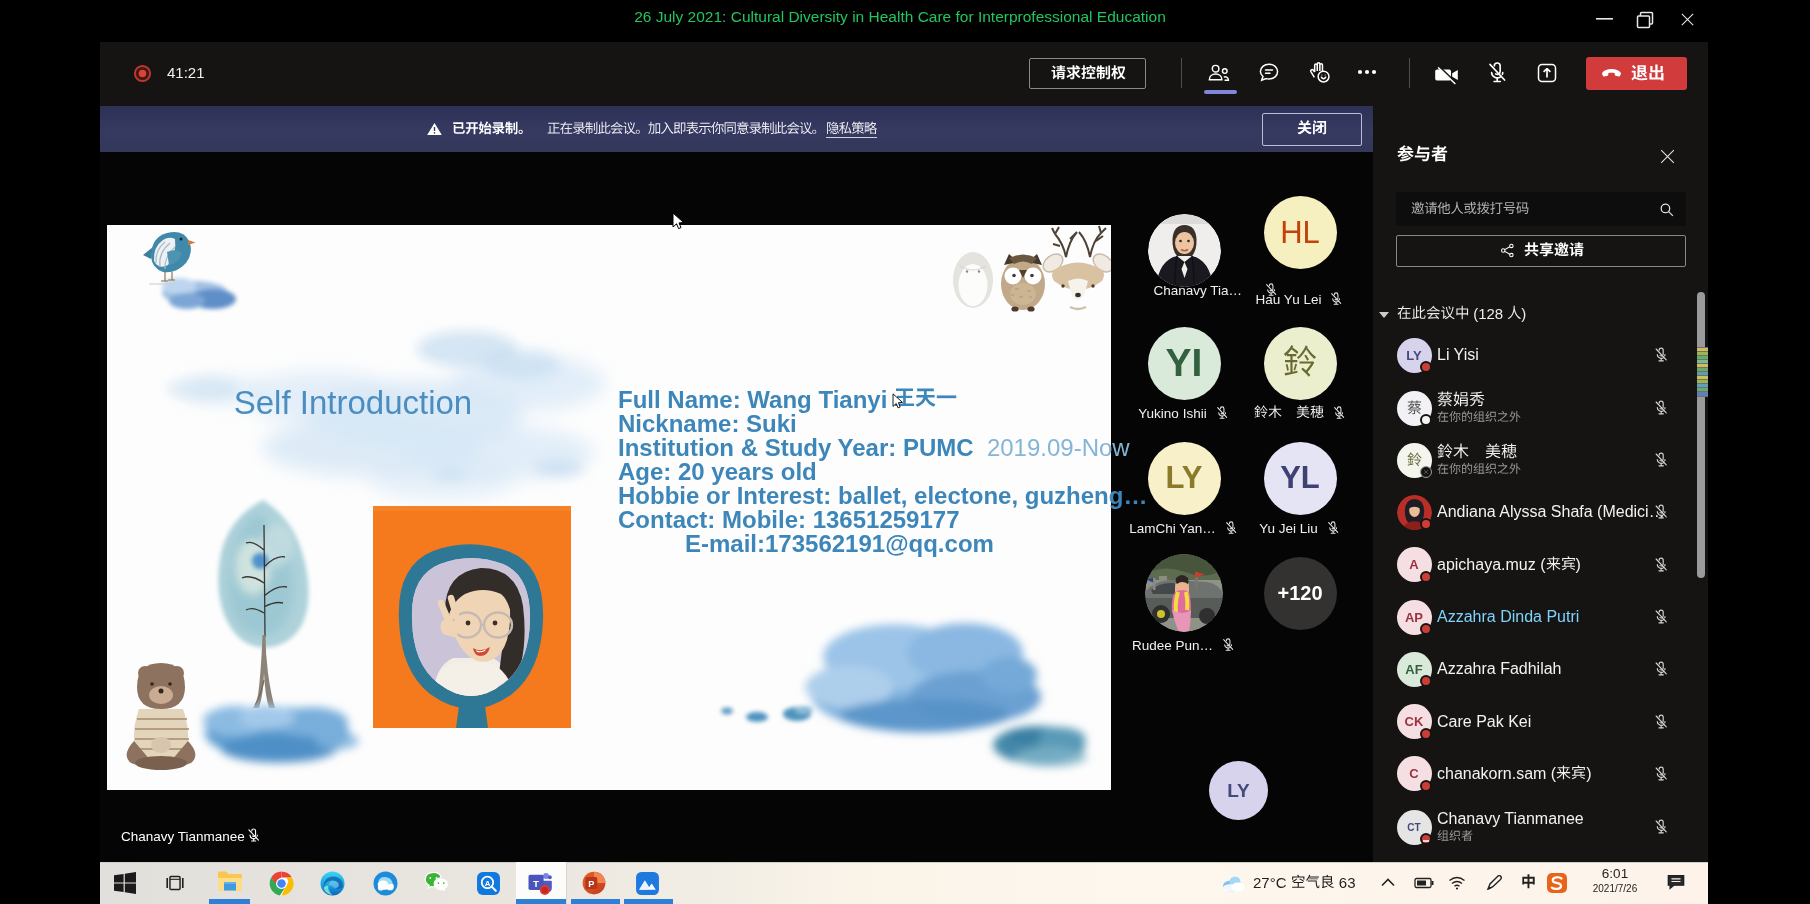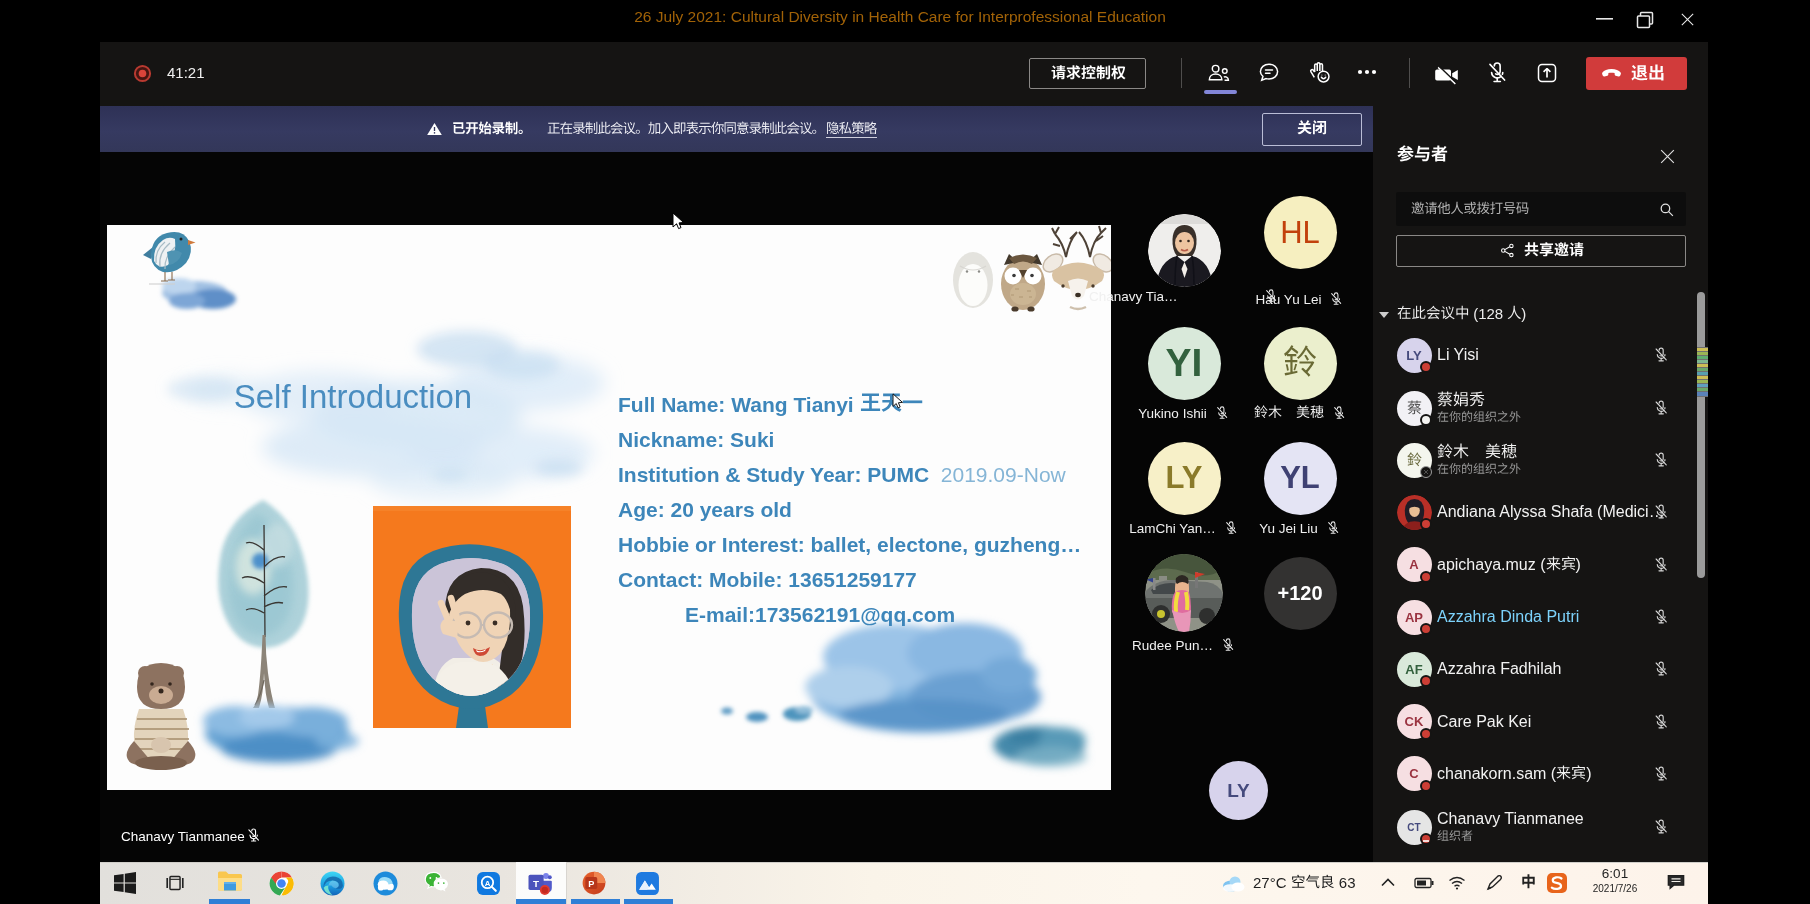--- a/index.html
+++ b/index.html
@@ -76,21 +76,21 @@
       <path id="r41" d="M57 771H944V706H57ZM222 599H447V546H222ZM568 596H845V540H568ZM323 363H683V301H323ZM149 230H853V166H149ZM293 840H367V636H293ZM629 840H703V636H629ZM463 199H540V-3Q540 -32 533 -47Q526 -62 504 -70Q482 -77 448 -79Q414 -80 364 -80Q362 -66 355 -48Q348 -30 340 -15Q377 -16 407 -17Q437 -17 447 -16Q457 -15 460 -12Q463 -9 463 -1ZM290 138 360 115Q319 62 256 15Q192 -33 132 -64Q126 -57 116 -47Q106 -37 95 -26Q85 -16 76 -11Q137 16 196 55Q254 94 290 138ZM633 103 688 142Q727 120 769 91Q812 62 851 34Q889 5 914 -18L856 -64Q833 -41 796 -11Q758 19 715 49Q673 79 633 103ZM216 488 253 521Q285 505 320 483Q354 460 374 441L335 404Q316 422 282 446Q248 470 216 488ZM128 417 169 450Q201 431 236 406Q270 380 289 359L247 323Q228 343 195 370Q161 397 128 417ZM243 655 309 644Q273 584 217 525Q162 466 84 416Q76 427 63 440Q50 453 38 460Q111 502 163 554Q215 607 243 655ZM430 599H443L456 602L501 579Q473 508 428 448Q382 388 326 341Q269 294 205 259Q142 223 77 201Q70 214 59 230Q47 247 36 257Q97 276 157 307Q216 338 270 381Q323 424 365 476Q407 528 430 587ZM823 596H839L852 599L896 569Q863 516 816 462Q769 408 725 371Q718 381 706 393Q694 406 685 413Q710 435 737 464Q763 493 786 524Q809 555 823 582ZM560 642Q593 557 649 485Q705 414 781 362Q857 311 949 285Q938 274 925 256Q912 238 905 224Q808 257 730 314Q652 371 594 450Q537 530 501 627Z"></path>
       <path id="r42" d="M105 751H902V686H105ZM156 601H858V539H156ZM65 450H934V385H65ZM460 840H536V397H460ZM444 433 508 403Q471 358 422 317Q372 276 316 239Q260 202 201 172Q142 143 86 122Q81 131 72 142Q63 154 54 165Q44 176 36 183Q91 201 149 227Q208 254 263 287Q317 320 364 358Q411 395 444 433ZM555 416Q588 320 646 241Q704 162 784 105Q865 48 967 19Q958 11 949 -1Q940 -12 931 -24Q923 -36 917 -47Q811 -11 729 52Q646 114 586 202Q526 290 487 398ZM846 346 908 302Q858 260 798 218Q738 175 687 146L638 185Q672 206 710 234Q748 262 784 291Q820 320 846 346ZM252 -79 246 -15 281 15 579 104Q580 88 584 69Q588 50 591 38Q487 4 423 -16Q360 -37 326 -48Q291 -60 276 -66Q261 -73 252 -79ZM252 -79Q250 -70 244 -57Q239 -44 232 -31Q226 -19 219 -11Q232 -4 245 11Q258 25 258 55V270H335V-9Q335 -9 327 -14Q319 -18 306 -26Q294 -34 281 -44Q269 -53 261 -62Q252 -71 252 -79Z"></path>
       <path id="r43" d="M442 766Q475 574 538 417Q602 261 708 150Q815 40 976 -18Q967 -25 956 -37Q946 -49 937 -61Q928 -73 922 -83Q798 -35 706 44Q614 122 550 229Q485 335 442 467Q399 599 371 754ZM542 793 605 820Q626 787 647 749Q667 712 684 676Q700 641 708 613L640 582Q632 610 617 646Q601 683 582 721Q562 760 542 793ZM832 778 909 766Q884 624 846 496Q807 368 745 259Q683 150 588 62Q493 -25 356 -87Q351 -77 343 -66Q335 -55 327 -44Q318 -33 311 -25Q443 31 533 113Q623 196 682 299Q741 403 776 524Q811 644 832 778ZM113 771 167 812Q190 789 215 762Q239 735 261 709Q283 684 295 663L238 616Q225 637 205 664Q184 692 160 720Q136 747 113 771ZM187 -54 174 16 196 48 380 175Q384 160 392 141Q399 123 405 111Q339 64 298 35Q258 6 236 -11Q214 -27 204 -37Q194 -46 187 -54ZM46 527H249V454H46ZM187 -54Q183 -46 176 -35Q168 -25 159 -16Q151 -6 144 -1Q156 11 172 37Q187 62 187 101V527H260V47Q260 47 253 39Q246 31 235 20Q224 8 213 -5Q202 -19 195 -32Q187 -45 187 -54Z"></path>
       <path id="r44" d="M107 772 155 818Q182 796 211 769Q240 742 266 716Q292 690 307 670L256 617Q241 638 216 665Q190 692 162 720Q133 748 107 772ZM183 -62 170 9 190 41 368 174Q372 159 379 140Q387 121 393 110Q330 61 291 31Q252 1 230 -17Q209 -34 199 -44Q189 -54 183 -62ZM42 526H235V454H42ZM183 -62Q180 -53 173 -41Q166 -28 159 -17Q151 -5 144 2Q158 11 175 33Q192 55 192 88V526H264V25Q264 25 252 15Q240 6 224 -8Q208 -22 196 -36Q183 -51 183 -62ZM477 265H828V212H477ZM382 762H929V704H382ZM407 640H899V585H407ZM352 516H960V458H352ZM476 130H830V75H476ZM424 400H830V342H494V-79H424ZM808 400H880V4Q880 -24 872 -40Q865 -56 843 -64Q823 -73 788 -74Q753 -76 699 -76Q697 -62 691 -43Q684 -25 677 -11Q715 -12 748 -12Q780 -13 790 -12Q808 -11 808 5ZM614 840H688V498H614Z"></path>
       <path id="r45" d="M372 593V532H539V593ZM372 702V642H539V702ZM311 753H603V480H311ZM433 840 506 831Q495 800 481 770Q468 740 457 717L403 729Q411 753 420 785Q428 817 433 840ZM278 415H630V361H278ZM697 682H951V617H697ZM398 303H559V248H398ZM538 303H601Q601 303 601 293Q601 284 600 278Q594 193 587 153Q581 113 567 98Q558 89 547 85Q536 80 521 79Q509 78 490 78Q470 78 448 79Q448 91 444 106Q440 121 434 132Q454 130 470 130Q486 129 493 129Q501 128 506 130Q512 131 516 136Q522 145 528 180Q534 215 538 293ZM377 388H441Q438 319 426 260Q415 201 390 154Q365 107 318 74Q312 85 300 99Q288 112 277 120Q316 147 336 187Q357 228 365 279Q374 329 377 388ZM708 836 770 827Q753 714 723 610Q693 507 649 434Q644 439 634 446Q624 453 614 460Q604 468 596 471Q639 538 666 635Q693 733 708 836ZM845 643 909 638Q895 500 865 391Q834 281 782 198Q729 114 647 53Q643 60 634 69Q625 78 616 87Q607 96 600 102Q680 155 729 233Q779 311 806 414Q834 517 845 643ZM661 453 713 484Q756 426 799 359Q842 292 880 229Q917 165 939 116L883 80Q861 130 824 195Q787 260 745 327Q702 395 661 453ZM240 472V95H168V402H49V472ZM69 764 128 798Q154 772 181 742Q208 711 231 681Q254 651 267 627L203 588Q191 612 169 643Q146 674 120 706Q94 738 69 764ZM205 131Q221 131 236 122Q251 113 270 98Q288 83 317 66Q366 35 432 26Q499 17 585 17Q632 17 683 19Q734 21 784 23Q834 26 880 29Q926 33 964 37Q959 27 954 14Q949 0 946 -14Q943 -28 942 -39Q914 -40 869 -42Q824 -44 772 -46Q719 -48 670 -49Q620 -50 583 -50Q487 -50 420 -39Q353 -28 299 6Q268 25 244 45Q219 66 203 66Q189 66 171 48Q152 30 132 1Q111 -28 90 -62L40 6Q86 61 129 96Q171 131 205 131ZM403 460 461 481Q477 462 490 440Q503 417 509 400L448 375Q442 393 429 417Q417 441 403 460Z"></path>
       <path id="r46" d="M704 803Q734 747 779 689Q824 631 874 581Q925 531 973 500Q961 490 946 473Q932 456 924 442Q877 478 826 534Q775 589 730 653Q685 717 653 779ZM667 838 727 818Q682 712 612 612Q542 513 455 438Q450 445 442 454Q433 463 425 471Q416 479 409 485Q465 530 515 589Q564 648 603 712Q643 776 667 838ZM535 144 584 184Q619 153 661 114Q702 75 741 37Q779 -1 806 -31L755 -78Q731 -49 693 -10Q656 28 614 69Q572 110 535 144ZM484 371H874V306H484ZM623 541 677 565Q700 531 725 492Q750 452 764 423L710 390Q701 410 687 436Q672 462 656 490Q639 518 623 541ZM854 371H864L875 375L920 342Q901 302 873 259Q845 216 815 174Q784 131 754 94Q724 57 699 29Q693 38 685 47Q676 57 667 66Q658 76 651 81Q675 104 704 138Q732 172 761 210Q789 249 814 286Q838 324 854 355ZM116 585H391V521H116ZM59 411H422V346H59ZM79 279 130 292Q145 248 156 197Q168 145 172 108L118 92Q114 131 104 183Q93 234 79 279ZM46 22Q93 30 153 42Q214 54 282 68Q351 82 421 96L425 35Q329 14 233 -8Q137 -29 64 -46ZM358 304 415 286Q401 240 385 190Q370 139 356 104L310 120Q319 145 328 178Q337 210 345 244Q353 277 358 304ZM217 557H281V23L217 12ZM245 846 305 820Q276 762 237 707Q198 652 154 605Q109 557 64 521Q62 529 56 543Q50 558 43 572Q37 587 31 596Q92 640 151 706Q209 772 245 846ZM220 742 252 797Q290 775 327 748Q364 722 397 696Q430 669 453 647L417 586Q394 609 361 637Q329 665 292 692Q255 720 220 742Z"></path>
       <path id="r47" d="M410 596H900V250H404V309H829V537H410ZM478 168H546V18Q546 2 555 -3Q563 -7 592 -7Q599 -7 617 -7Q635 -7 657 -7Q679 -7 698 -7Q717 -7 726 -7Q742 -7 750 -2Q759 4 762 23Q766 41 767 79Q777 71 796 64Q815 57 829 54Q825 3 816 -23Q806 -50 787 -60Q767 -71 733 -71Q726 -71 705 -71Q684 -71 659 -71Q634 -71 613 -71Q593 -71 586 -71Q543 -71 520 -63Q496 -56 487 -36Q478 -17 478 18ZM389 171 447 146Q439 116 426 80Q414 45 399 10Q385 -24 367 -51L310 -14Q327 10 342 42Q356 74 369 108Q381 142 389 171ZM541 210 587 249Q615 231 645 208Q676 186 703 163Q730 140 747 123L700 77Q683 96 656 119Q629 143 599 167Q569 191 541 210ZM789 160 848 183Q871 153 893 117Q915 82 933 48Q950 13 960 -14L898 -41Q889 -13 872 22Q855 57 833 93Q812 129 789 160ZM433 455H866V398H433ZM81 797H316V729H148V-80H81ZM297 797H309L321 800L369 771Q355 730 338 683Q322 637 304 591Q287 546 270 506Q325 444 342 390Q360 337 360 290Q360 250 350 220Q341 190 320 175Q310 168 296 163Q283 159 268 157Q237 154 200 155Q199 169 195 188Q190 207 182 221Q199 220 214 220Q228 220 240 220Q260 221 272 229Q283 238 288 256Q292 275 292 297Q292 339 274 388Q256 438 202 497Q216 531 229 569Q242 608 255 645Q268 683 278 717Q289 751 297 776ZM555 758H775V700H509ZM541 831 611 819Q577 756 526 691Q476 627 408 570Q402 577 393 586Q385 595 376 603Q367 610 358 615Q422 663 468 722Q514 781 541 831ZM754 758H770L780 761L826 731Q809 701 785 669Q761 638 736 609Q712 581 690 558Q681 565 666 574Q651 583 640 589Q660 609 682 637Q703 665 723 693Q742 722 754 745Z"></path>
     </defs>
   </svg>
 <div class="abs" style="left:100px;top:0;width:1608px;height:42px;background:#000"></div>
-<div class="abs" style="left:0;top:8px;width:1800px;text-align:center;font-size:15.5px;color:#a16207">26 July 2021: Cultural Diversity in Health Care for Interprofessional Education</div>
+<div class="abs" style="left:0;top:8px;width:1800px;text-align:center;font-size:15.5px;color:#22c55e">26 July 2021: Cultural Diversity in Health Care for Interprofessional Education</div>
 <svg class="abs" style="left:1596px;top:18px" width="17" height="2">
     <rect width="17" height="1.6" fill="#e8e8e8"></rect>
   </svg>
 <svg class="abs" style="left:1636px;top:11px" width="19" height="18" fill="none" stroke="#e8e8e8" stroke-width="1.5">
 <rect x="4.5" y="1.5" width="12" height="11.5" rx="1"></rect>
     <rect x="1.5" y="5" width="12" height="11.5" rx="1" fill="#000"></rect>
   </svg>
 <div class="abs" style="left:1679px;top:11px">
     <svg width="17" height="17" viewBox="0 0 24 24" fill="none" stroke="#e8e8e8" stroke-width="1.5">
 <path d="M4 4l16 16M20 4L4 20"></path>
@@ -415,22 +415,22 @@
 <circle cx="95" cy="117" r="2.4" fill="#3a2e26"></circle>
         <circle cx="122" cy="117" r="2.4" fill="#3a2e26"></circle>
 <path d="M100 142 Q108 147 117 141 Q115 150 107 150 Q101 149 100 142z" fill="#cf4a35"></path>
 <path d="M103 144 Q108 147 113 143 L112 145 Q108 147 104 146z" fill="#fff"></path>
 <path d="M76 116 L68 97 M84 112 L78 92" stroke="#f0d4b6" stroke-width="6.5" stroke-linecap="round"></path>
 <path d="M70 128 Q64 118 72 113 L86 116 84 132z" fill="#f0d4b6"></path>
 <path d="M118 176 Q108 184 96 180 L90 160 120 158z" fill="#f0d4b6"></path>
 <path d="M56 190 Q66 158 88 156 L112 156 Q134 160 142 190 L142 196 56 196z" fill="#f4f0e8"></path>
 </g>
 </svg>
-    <div class="abs" style="left:126px;top:153px;width:240px;text-align:center;font-size:33px;color:#4a8dc0;white-space:nowrap;letter-spacing:0">Self Introduction</div>
-    <div class="abs" style="left:511px;top:162px;font-weight:bold;font-size:21px;color:#3d86ba;line-height:35px;white-space:nowrap">
+    <div class="abs" style="left:126px;top:159px;width:240px;text-align:center;font-size:33px;color:#4a8dc0;white-space:nowrap;letter-spacing:0">Self Introduction</div>
+    <div class="abs" style="left:511px;top:162px;font-weight:bold;font-size:24px;color:#3d86ba;line-height:24px;white-space:nowrap">
 Full Name: Wang Tianyi <span style="display:inline-block;vertical-align:-3.5px"><svg width="63" height="24" viewBox="0 0 63 24" style="fill:#3d86ba;overflow:visible">
           <use href="#b18" transform="translate(0.0 18) scale(0.0210 -0.0210)"></use>
           <use href="#b10" transform="translate(21.0 18) scale(0.0210 -0.0210)"></use>
           <use href="#b1" transform="translate(42.0 18) scale(0.0210 -0.0210)"></use>
         </svg></span><br>
 Nickname: Suki<br>
 Institution &amp; Study Year: PUMC&nbsp; <span style="font-weight:normal;color:#85b5d6">2019.09-Now</span><br>
 Age: 20 years old<br>
 Hobbie or Interest: ballet, electone, guzheng…<br>
 Contact: Mobile: 13651259177<br>
@@ -471,21 +471,21 @@
 <path d="M27 22 Q30 13 36.5 13 Q43 13 46 22 Q41.5 17.5 36.5 17.5 Q31.5 17.5 27 22z" fill="#39302a"></path>
 <path d="M33 35.5 Q36.5 38 40 35.5" stroke="#b65c49" stroke-width="1.7" fill="none"></path>
 <circle cx="32.5" cy="27" r="1.3" fill="#33261d"></circle>
         <circle cx="40.5" cy="27" r="1.3" fill="#33261d"></circle>
 <path d="M8 73 Q11 46 29 42 L36.5 48 44 42 Q62 46 65 73z" fill="#1a1920"></path>
 <path d="M36.5 48 L33.5 55 36.5 64 39.5 55z" fill="#f3efe9"></path>
 <path d="M29 42 Q27 52 27 73 M44 42 Q46 52 46 73" stroke="#101017" stroke-width="1.5" fill="none"></path>
 </g>
     </svg>
   </div>
-<div class="abs" style="left:1089px;top:288px;width:190px;display:flex;align-items:center;justify-content:space-between;gap:7px">
+<div class="abs" style="left:1089px;top:282px;width:190px;display:flex;align-items:center;justify-content:flex-end;gap:21px">
 <span style="font-size:13.5px;color:#f0f0f0;white-space:nowrap">Chanavy Tia…</span>
     <svg width="16" height="16" viewBox="0 0 24 24" fill="none" stroke="#e8e8e8" stroke-width="1.6" stroke-linecap="round">
 <path d="M9.5 5.5a2.7 2.7 0 0 1 5.4 0v5a2.7 2.7 0 0 1-4.2 2.3" fill="none"></path>
 <path d="M7 11.5a5.3 5.3 0 0 0 8.9 3.6M17.3 11.5a5.3 5.3 0 0 1-.3 1.6"></path>
 <path d="M12.2 16.5v3M9.3 19.8h5.8"></path>
 <path d="M5.5 4l13.5 14.5"></path>
     </svg>
   </div>
 <div class="abs" style="left:1263.5px;top:196px;width:73px;height:73px;border-radius:50%;background:#f6efc0;color:#c2410c;font-weight:normal;font-size:31px;display:flex;align-items:center;justify-content:center">HL</div>
 <div class="abs" style="left:1205px;top:291px;width:190px;display:flex;align-items:center;justify-content:center;gap:7px">

